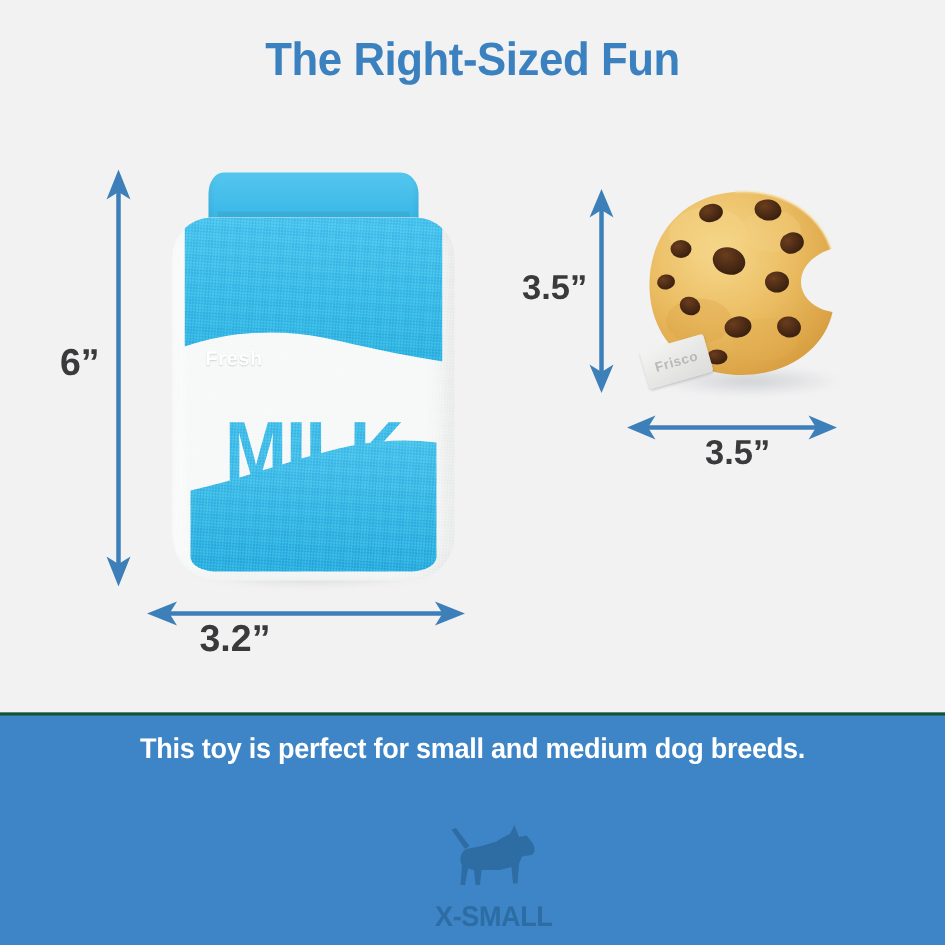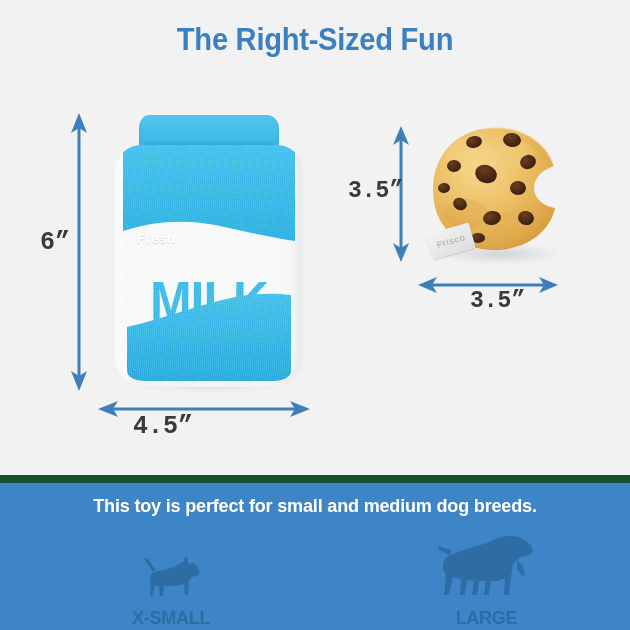--- a/index.html
+++ b/index.html
@@ -38,21 +38,21 @@
     font-size: 31px;
     letter-spacing: -0.3px;
     color: #3b80bf;
     transform: scaleX(0.94);
   }
 
   
   .dim-arrow { position: absolute; }
   .dim-label {
     position: absolute;
-    font-family: Liberation Mono, monospace;
+    font-family: Liberation Sans, sans-serif;
     font-weight: bold;
     color: #3a3a3c;
     white-space: nowrap;
   }
 
   #arrow-milk-height { left: 70px; top: 113px; }
   #label-milk-height {
     left: 40px; top: 228px;
     font-size: 25px;
   }
@@ -194,21 +194,21 @@
     left: 0; top: 0;
     width: 132px; height: 126px;
   }
 
   
   .breed-banner {
     position: absolute;
     left: 0; top: 475px;
     width: 630px; height: 155px;
     background: #3d85c6;
-    border-top: 8px solid #14532d;
+    border-top: 2px solid #14532d;
     box-sizing: border-box;
   }
   .breed-caption {
     position: absolute;
     left: 0; top: 12px;
     width: 630px;
     text-align: center;
     font-family: "Liberation Sans", sans-serif;
     font-weight: bold;
     font-size: 19px;
@@ -308,21 +308,21 @@
     </div>
     <div class="dim-label" id="label-milk-height">6”</div>
 
     <div class="dim-arrow" id="arrow-milk-width">
       <svg width="212" height="18" viewBox="0 0 212 18">
         <line x1="14" y1="9" x2="198" y2="9" stroke="#3d7fb8" stroke-width="3"></line>
         <polygon points="0,9 20,1 15,9 20,17" fill="#3d7fb8"></polygon>
         <polygon points="212,9 192,1 197,9 192,17" fill="#3d7fb8"></polygon>
       </svg>
     </div>
-    <div class="dim-label" id="label-milk-width">4.5”</div>
+    <div class="dim-label" id="label-milk-width">3.2”</div>
 
     <div class="cookie-toy">
       <div class="cookie-shadow"></div>
       <div class="cookie-body">
         <svg width="132" height="126" viewBox="0 0 132 126">
           <defs>
             <radialGradient id="cookieGrad" cx="38%" cy="32%" r="72%">
               <stop offset="0%" stop-color="#f6d88c"></stop>
               <stop offset="55%" stop-color="#ebbd63"></stop>
               <stop offset="100%" stop-color="#d9a042"></stop>
@@ -394,26 +394,18 @@
         <div class="breed-silhouette">
           <svg width="60" height="48" viewBox="0 0 60 48">
             <path fill="#2e6ca4" d="M41,7 L44,1 L47,9 L52,8 L56,13 C58,16 58,20 55,21 L49,22 L47,27 L46,40 L43,40 L42,29 L34,31 L22,31 L21,41 L18,41 L17,31 L13,30 L11,41 L8,41 L9,28 C7,24 8,19 12,17 L22,15 L32,12 C35,10 38,8 41,7 Z M11,17 L2,4 L5,3 L14,15 Z"></path>
           </svg>
         </div>
         <div class="breed-label">X-SMALL</div>
       </div>
 
 
 
-      <div class="breed-item inactive">
-        <div class="breed-silhouette">
-          <svg width="100" height="70" viewBox="0 0 100 70">
-            <path fill="#2e6ca4" d="M74,3 C82,3 90,7 94,13 C97,17 96,21 92,22 L84,24 L80,27 L76,31 L74,44 L72,62 L67,62 L68,45 L60,48 L40,48 L30,47 L28,62 L23,62 L24,46 L16,44 L12,62 L7,62 L9,42 C4,36 5,26 13,22 L30,16 L50,10 C58,5 66,3 74,3 Z M13,22 L2,17 L1,13 L14,17 Z M54,48 L52,62 L47,62 L49,48 Z M42,48 L40,62 L35,62 L37,48 Z M80,27 L86,33 L88,42 L85,43 L80,35 Z"></path>
-          </svg>
-        </div>
-        <div class="breed-label">LARGE</div>
-      </div>
 
 
     </div>
   </div>
 
 </div>
 
 </body></html>

